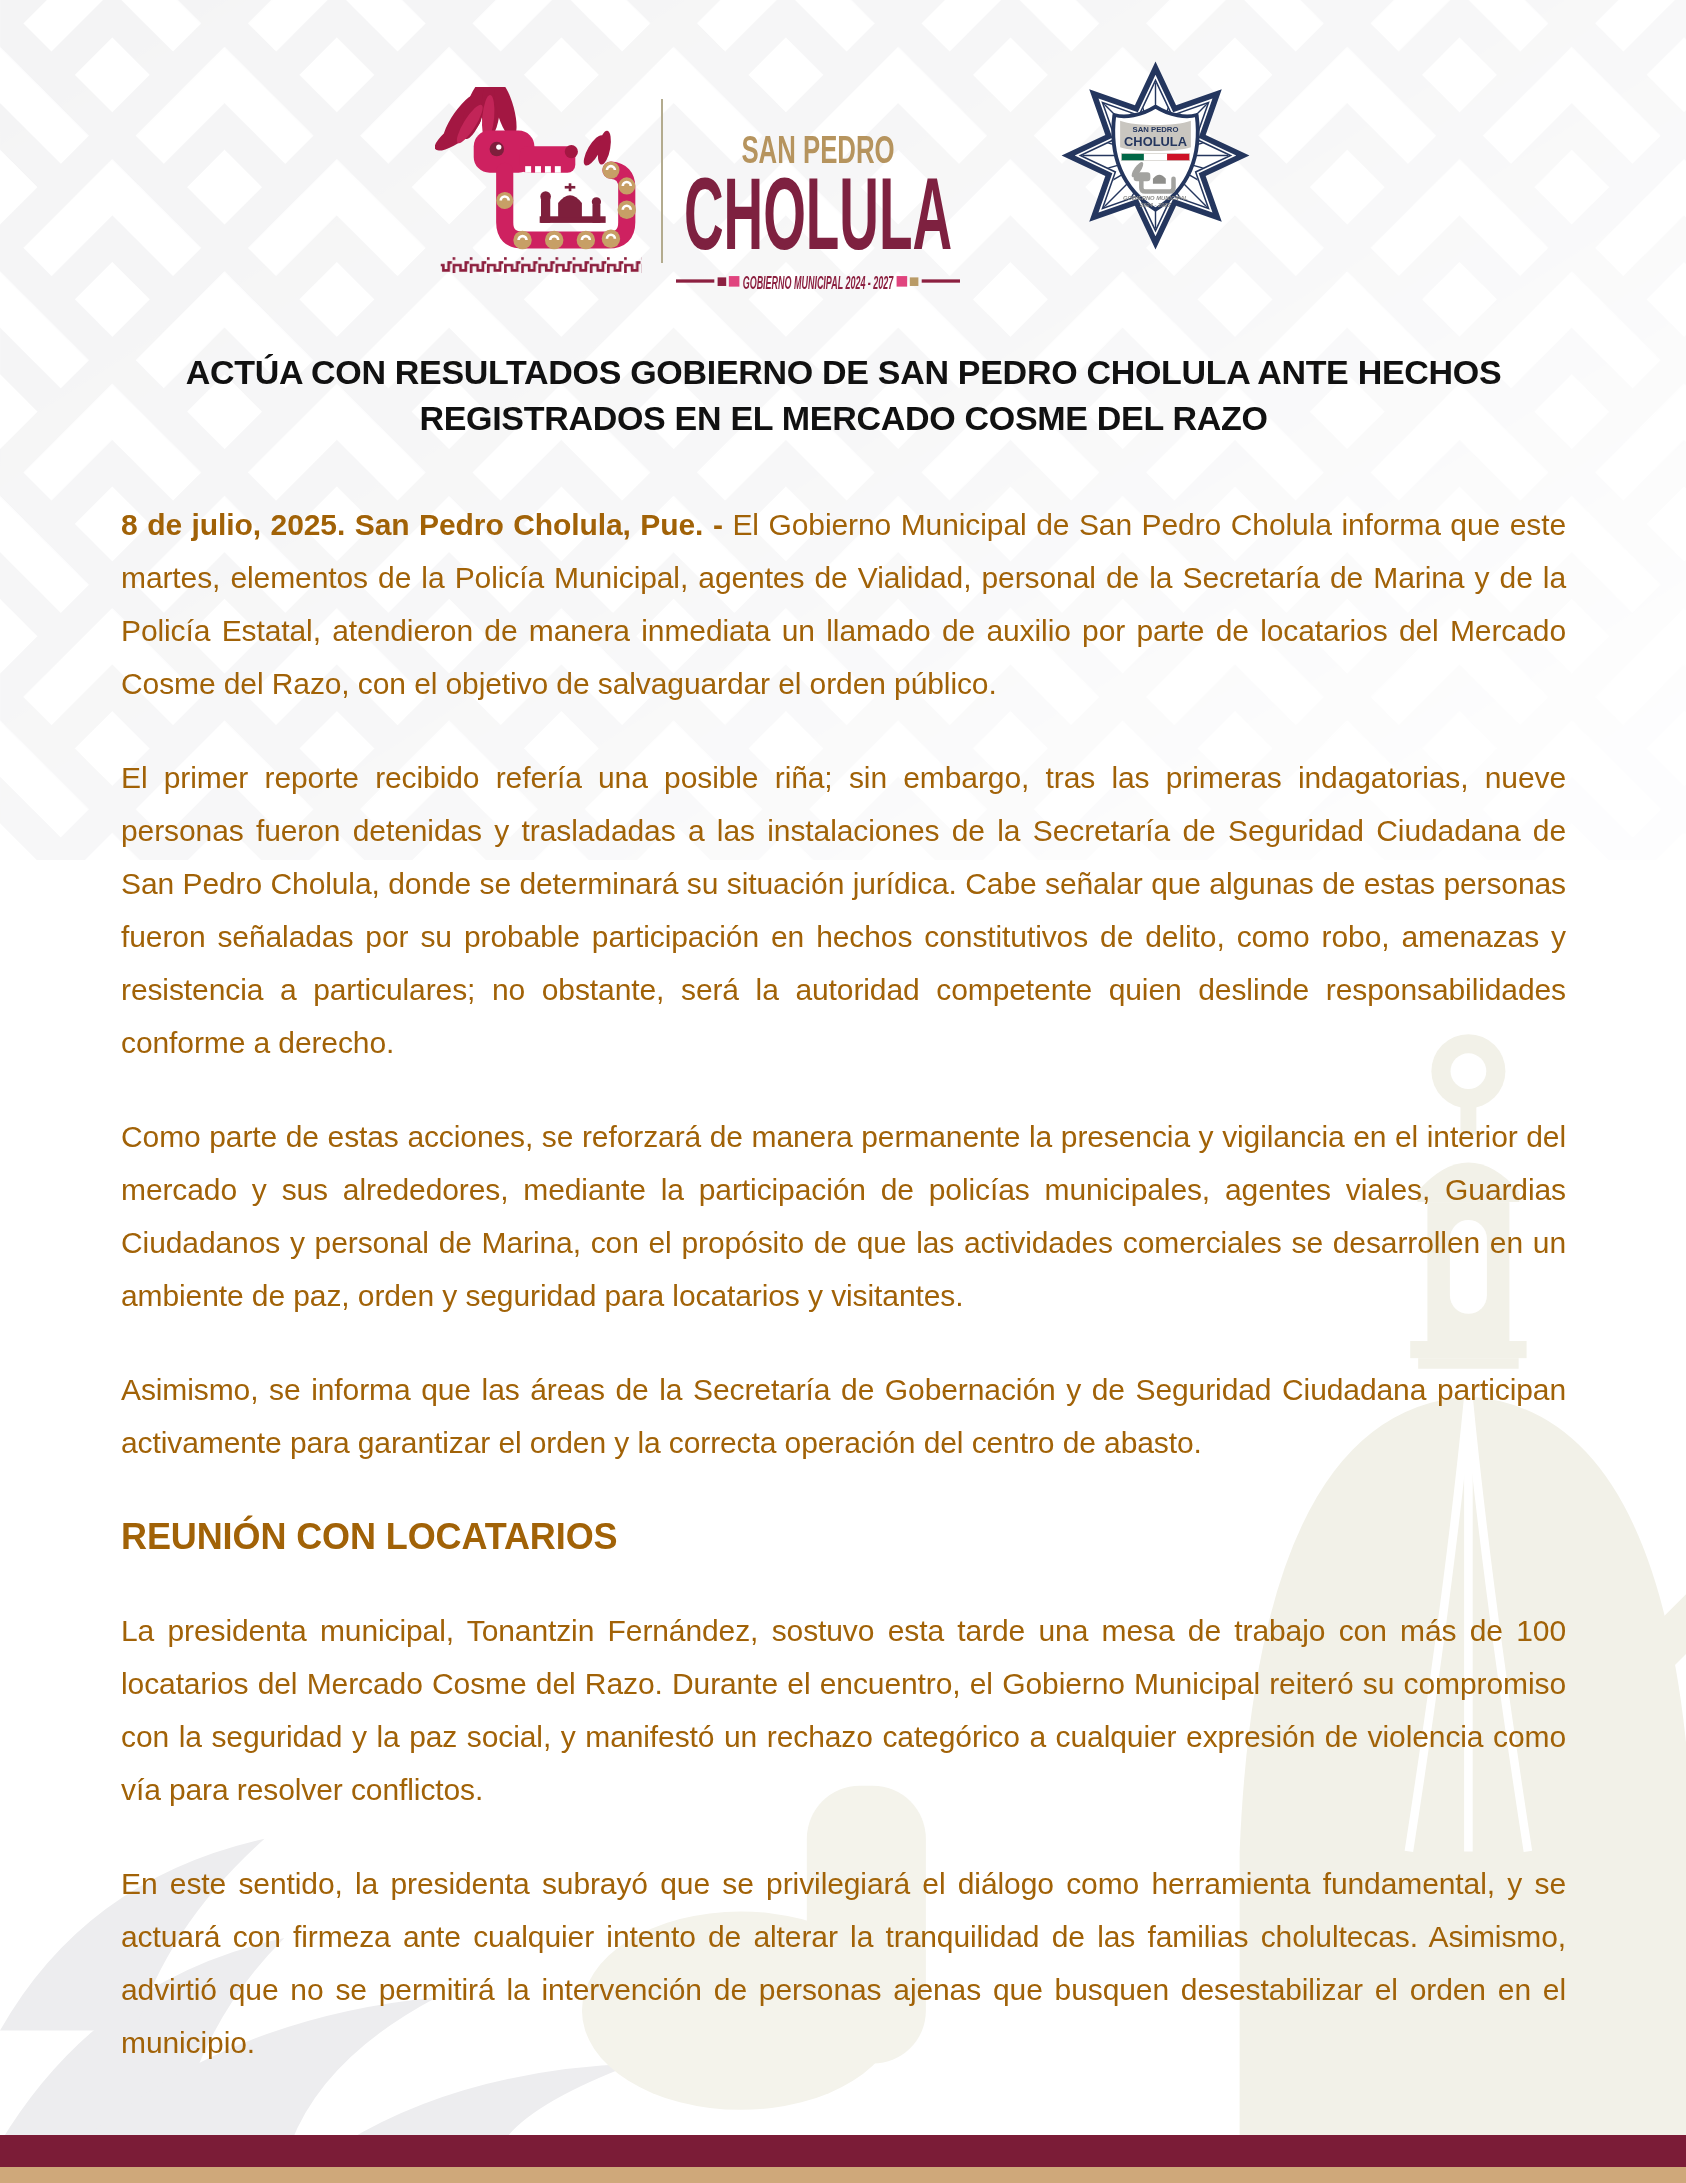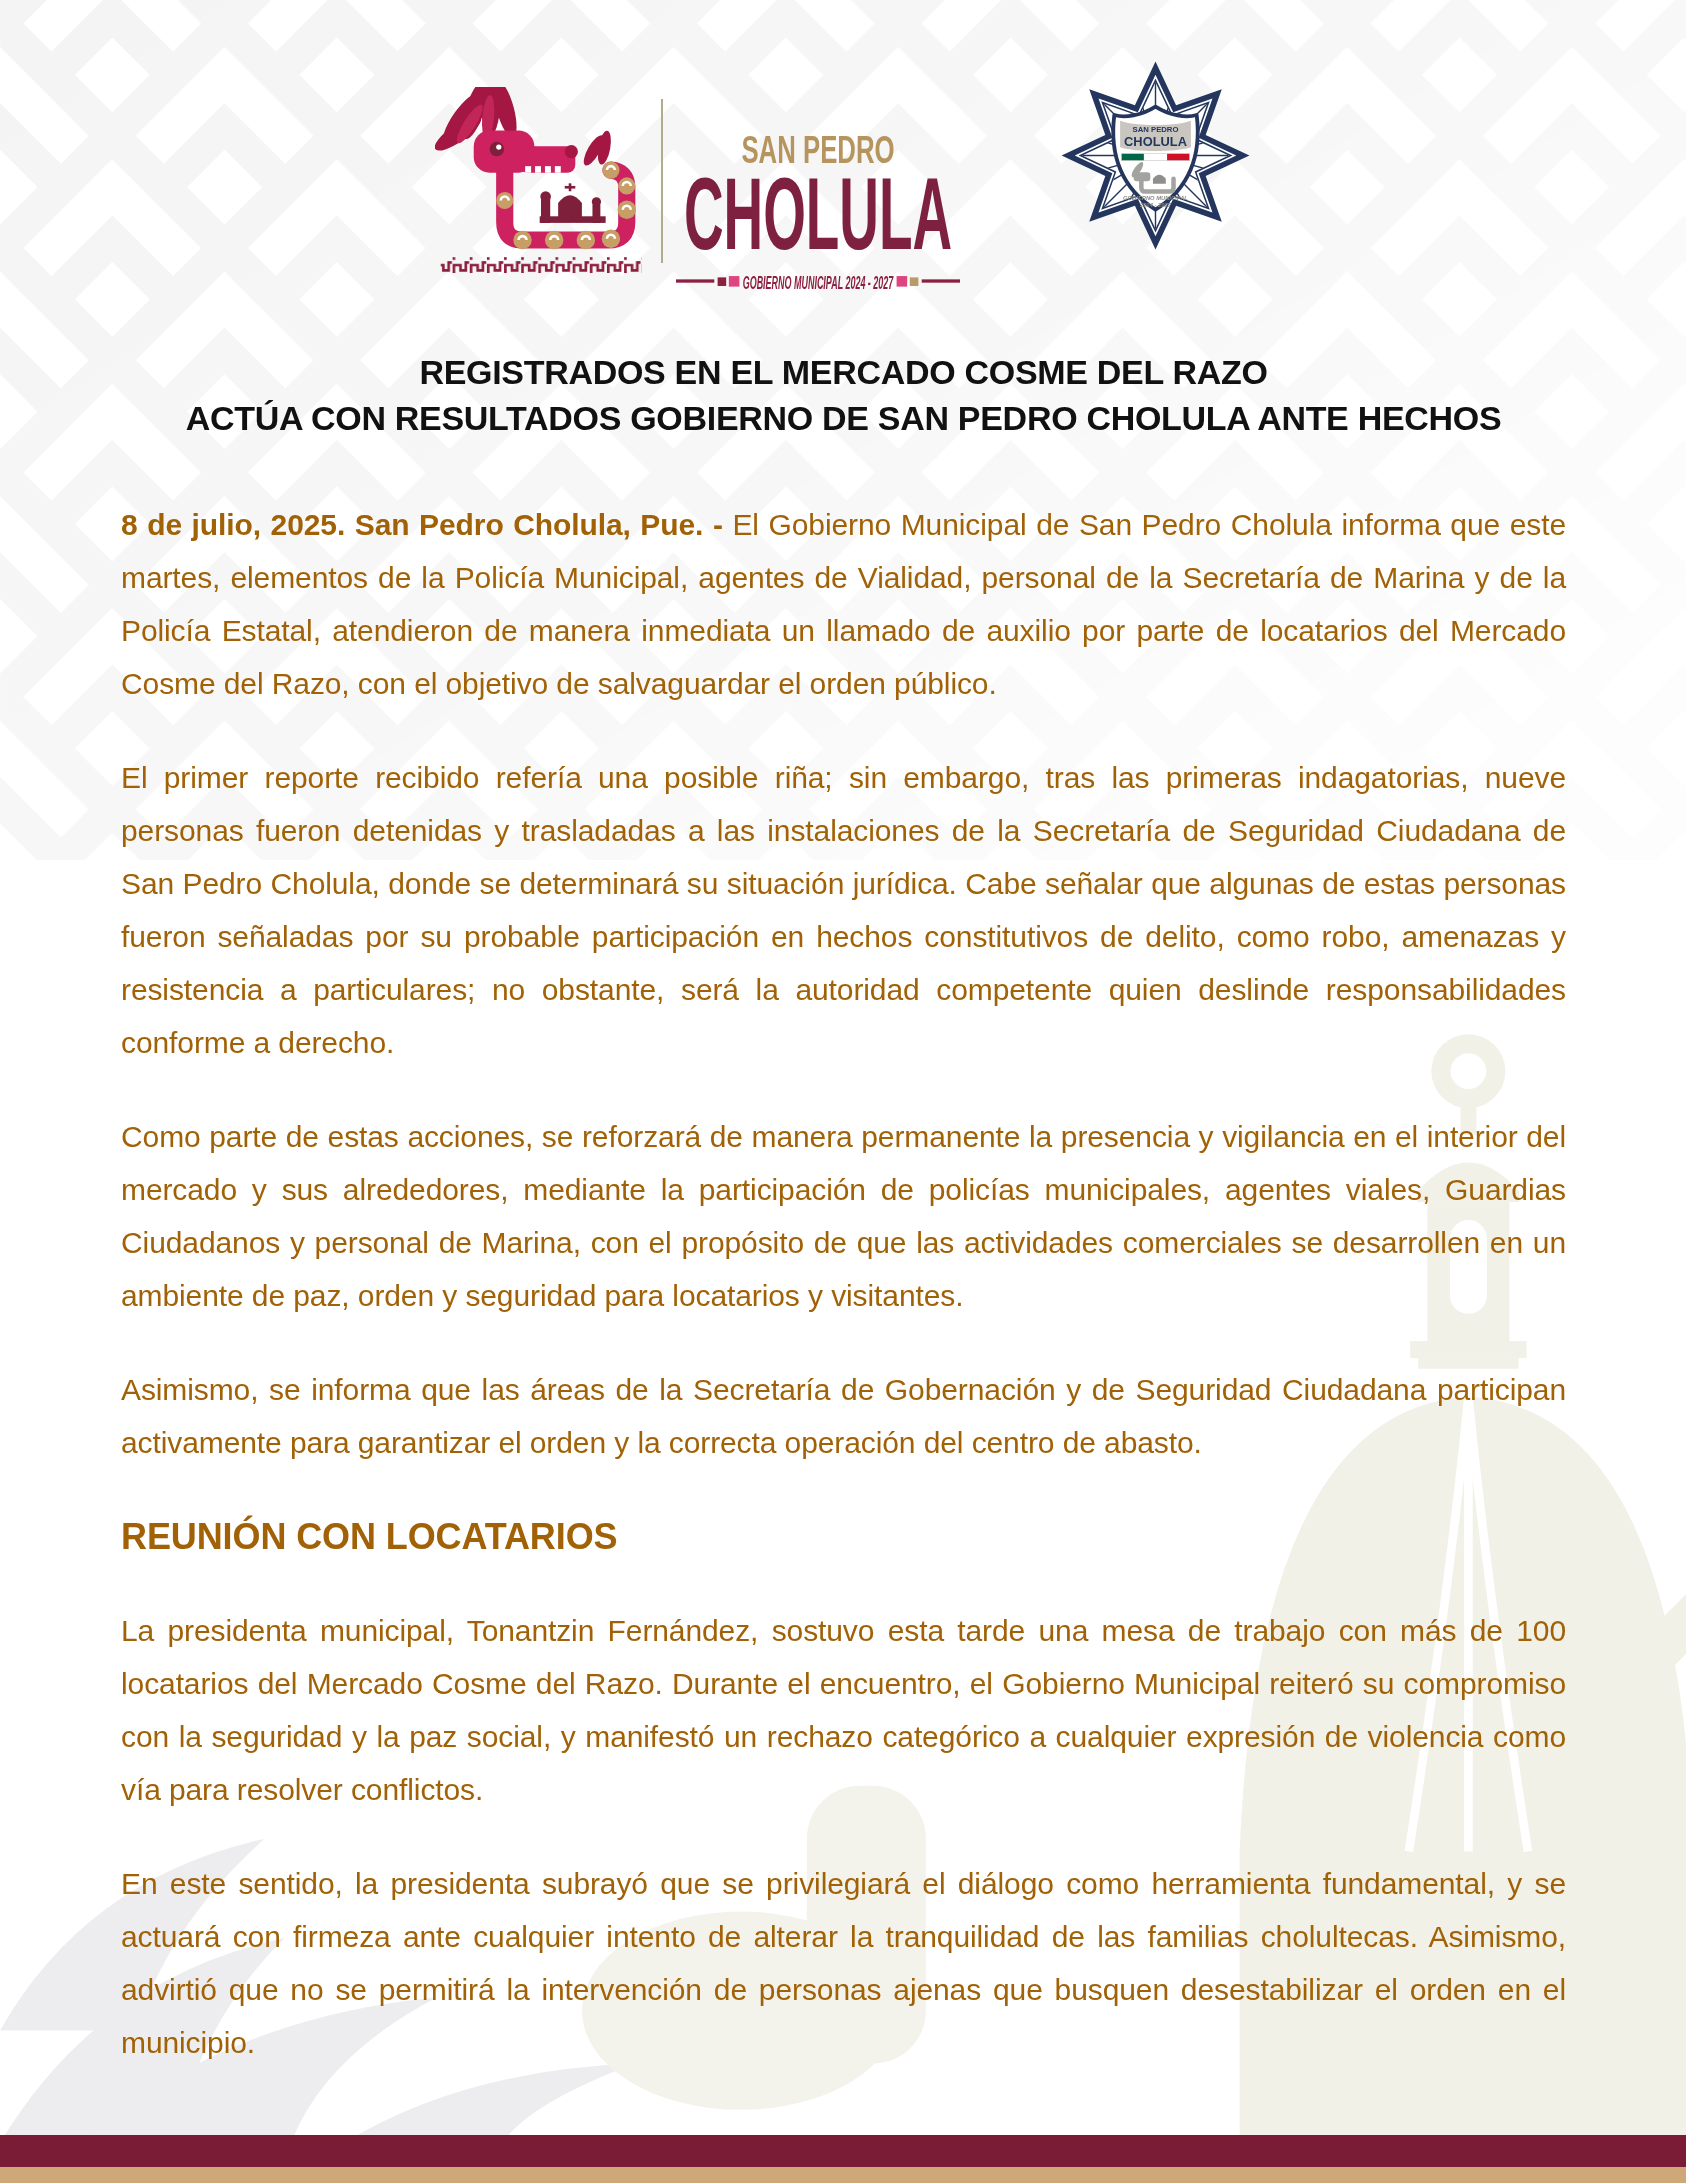--- a/index.html
+++ b/index.html
@@ -250,22 +250,22 @@
           <path d="M128 190 L128 200 Q128 206 134 206 L172 206 Q178 206 178 200 L178 186" fill="none" stroke="#a3a3a0" stroke-width="7" stroke-linecap="round"></path>
           <path d="M146 186 q10 -12 20 0 l0 8 l-20 0 Z" fill="#8f8f8c"></path>
         </g>
         <text x="150" y="219" text-anchor="middle" font-size="9" font-weight="bold" font-style="italic" fill="#8a8a87">GOBIERNO MUNICIPAL</text>
         <text x="150" y="230" text-anchor="middle" font-size="9" font-weight="bold" font-style="italic" fill="#8a8a87">2024 - 2027</text>
       </svg>
     </div>
   </header>
 
   <h1 class="doc-title">
+    <div>ACTÚA CON RESULTADOS GOBIERNO DE SAN PEDRO CHOLULA ANTE HECHOS</div>
     <div>REGISTRADOS EN EL MERCADO COSME DEL RAZO</div>
-    <div>ACTÚA CON RESULTADOS GOBIERNO DE SAN PEDRO CHOLULA ANTE HECHOS</div>
   </h1>
 
   <main class="doc-body">
     <p><span class="lead">8 de julio, 2025. San Pedro Cholula, Pue. - </span><span>El Gobierno Municipal de San Pedro Cholula informa que este martes, elementos de la Policía Municipal, agentes de Vialidad, personal de la Secretaría de Marina y de la Policía Estatal, atendieron de manera inmediata un llamado de auxilio por parte de locatarios del Mercado Cosme del Razo, con el objetivo de salvaguardar el orden público.</span></p>
 
     <p>El primer reporte recibido refería una posible riña; sin embargo, tras las primeras indagatorias, nueve personas fueron detenidas y trasladadas a las instalaciones de la Secretaría de Seguridad Ciudadana de San Pedro Cholula, donde se determinará su situación jurídica. Cabe señalar que algunas de estas personas fueron señaladas por su probable participación en hechos constitutivos de delito, como robo, amenazas y resistencia a particulares; no obstante, será la autoridad competente quien deslinde responsabilidades conforme a derecho.</p>
 
     <p>Como parte de estas acciones, se reforzará de manera permanente la presencia y vigilancia en el interior del mercado y sus alrededores, mediante la participación de policías municipales, agentes viales, Guardias Ciudadanos y personal de Marina, con el propósito de que las actividades comerciales se desarrollen en un ambiente de paz, orden y seguridad para locatarios y visitantes.</p>
 
     <p>Asimismo, se informa que las áreas de la Secretaría de Gobernación y de Seguridad Ciudadana participan activamente para garantizar el orden y la correcta operación del centro de abasto.</p>

